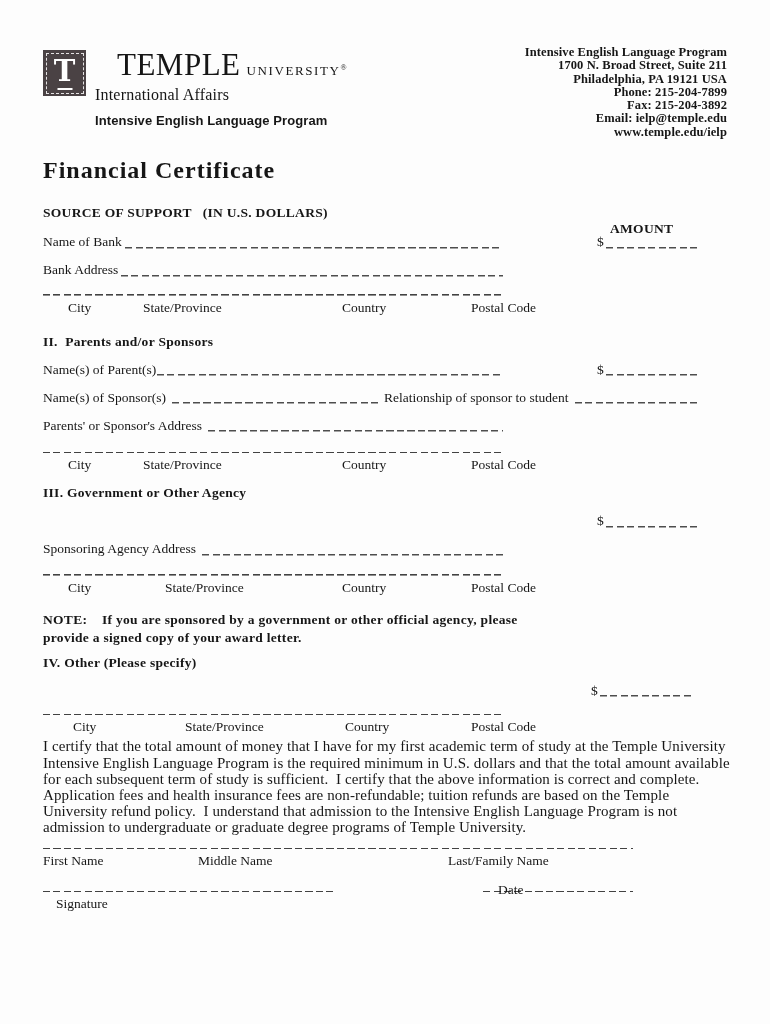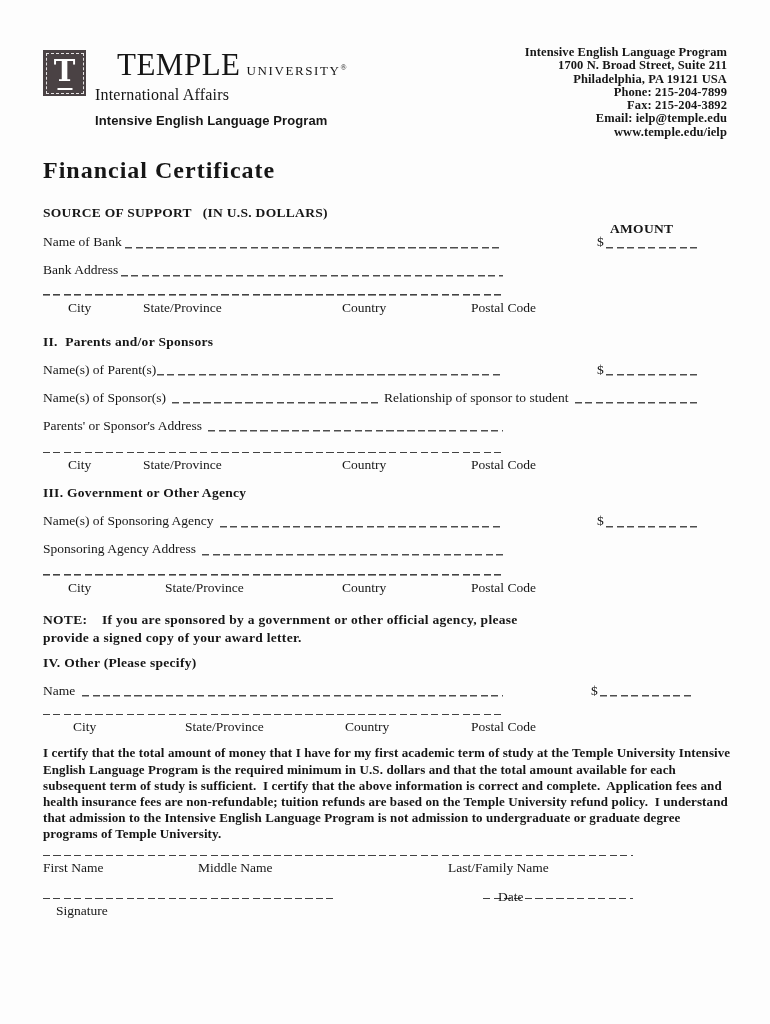--- a/index.html
+++ b/index.html
@@ -45,21 +45,21 @@
   .famt .fill{margin-left:2px;}
   .sep-line{width:460px; height:1.6px; margin-top:16px;
     background-image:repeating-linear-gradient(90deg,#424242 0 7px,transparent 7px 10.5px);
     background-size:100% 1.6px; background-repeat:no-repeat; background-position:0 0;}
   .addr-labels{position:relative; width:470px; height:16px; margin-top:4px;}
   .addr-labels span{position:absolute; top:0; white-space:nowrap;}
   .al-city{left:25px;} .al-state{left:100px;} .al-country{left:299px;} .al-postal{left:380px;margin-left:48px;}
   .sec3 .al-state{left:122px;}
   .sec4 .al-city{left:30px;} .sec4 .al-state{left:142px;} .sec4 .al-country{left:302px;}
   .note{font-weight:bold; width:482px; margin-top:15px; line-height:18px; letter-spacing:.3px;}
-  .certify{font-weight:bold; margin-top:10px; line-height:16.2px; font-size:13px; letter-spacing:.1px; width:690px;}
+  .certify{font-weight:normal; margin-top:3px; line-height:16.2px; font-size:15px; letter-spacing:.1px; width:690px;}
   
   .sig-area{position:relative; margin-top:10px; height:90px;}
   .dash-line{position:absolute; height:1.6px;
     background-image:repeating-linear-gradient(90deg,#424242 0 7px,transparent 7px 10.5px);
     background-size:100% 1.6px; background-repeat:no-repeat; background-position:0 0;}
   .name-line{left:0; top:2px; width:590px;}
   .sig-line{left:0; top:45px; width:290px;}
   .date-line{left:440px; top:45px; width:150px;}
   .sig-area .slabel{position:absolute; white-space:nowrap;}
   .fn-label{left:0; top:7px;} .mn-label{left:155px; top:7px;} .ln-label{left:405px; top:7px;}
@@ -156,24 +156,20 @@
   <div class="sep-line" style="margin-top:18px;"></div>
   <div class="addr-labels sec2">
     <span class="al-city">City</span>
     <span class="al-state">State/Province</span>
     <span class="al-country">Country</span>
     <span class="al-postal">Postal Code</span>
   </div>
 
   <div class="sec-head">III. Government or Other Agency</div>
   <div class="frow">
-    <div class="fmain">
-      <span class="lbl">Name(s) of Sponsoring Agency </span>
-      <span class="fill"></span>
-    </div>
     <div class="famt">
       <span class="lbl">$</span>
       <span class="fill"></span>
     </div>
   </div>
   <div class="frow">
     <div class="fmain">
       <span class="lbl">Sponsoring Agency Address </span>
       <span class="fill"></span>
     </div>
@@ -183,24 +179,20 @@
     <span class="al-city">City</span>
     <span class="al-state">State/Province</span>
     <span class="al-country">Country</span>
     <span class="al-postal">Postal Code</span>
   </div>
 
   <div class="note pre">NOTE:    If you are sponsored by a government or other official agency, please provide a signed copy of your award letter.</div>
 
   <div class="sec-head" style="margin-top:8px;">IV. Other (Please specify)</div>
   <div class="frow">
-    <div class="fmain">
-      <span class="lbl">Name </span>
-      <span class="fill"></span>
-    </div>
     <div class="famt" style="left:548px;">
       <span class="lbl">$</span>
       <span class="fill"></span>
     </div>
   </div>
   <div class="sep-line" style="margin-top:15px;"></div>
   <div class="addr-labels sec4">
     <span class="al-city">City</span>
     <span class="al-state">State/Province</span>
     <span class="al-country">Country</span>

